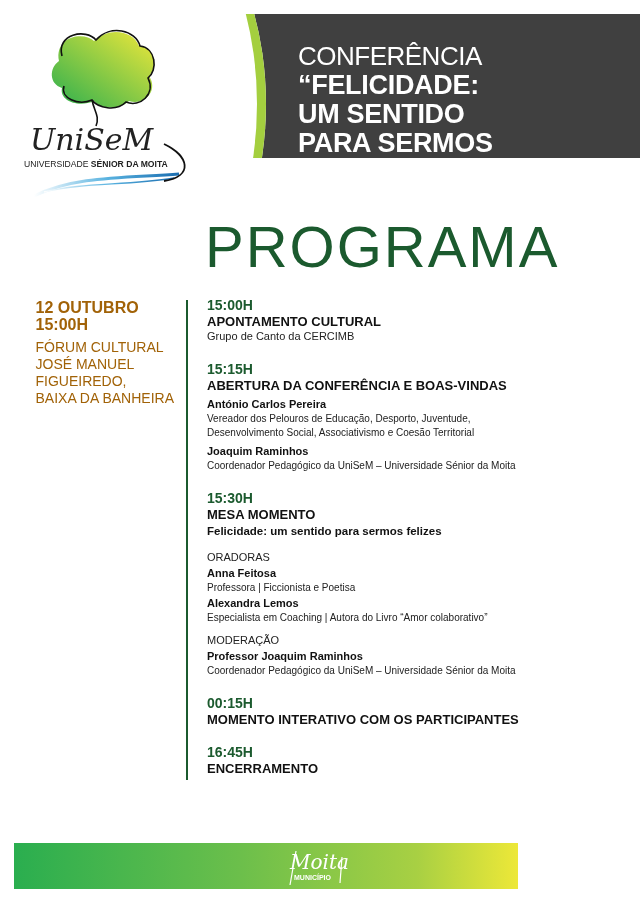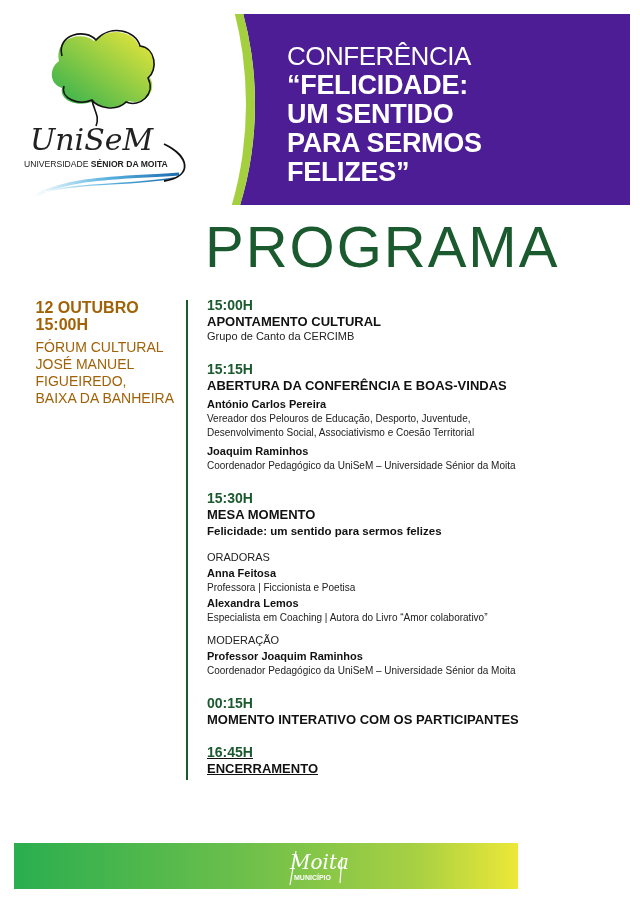--- a/index.html
+++ b/index.html
@@ -1,18 +1,18 @@
 <!DOCTYPE html>
 <html><head>
 <meta charset="utf-8">
 <style>
   html, body { margin:0; padding:0; background:#ffffff; }
   body { width:640px; height:905px; position:relative; overflow:hidden; font-family:"Liberation Sans", sans-serif; }
   .logo { position:absolute; left:14px; top:16px; width:190px; height:190px; }
-  .banner { position:absolute; left:205px; top:14px; width:425px; height:191px; background:#4c1d95; overflow:hidden; }
+  .banner { position:absolute; left:216px; top:14px; width:425px; height:144px; background:#404040; overflow:hidden; }
   .banner .arc-white { position:absolute; left:-330px; top:-170px; width:380px; height:520px; border-radius:50%; background:#ffffff; }
   .banner .arc-lime { position:absolute; left:-330px; top:-170px; width:380px; height:520px; border-radius:50%; border-right:9px solid #a4cf3f; box-sizing:border-box; }
   .banner-text { position:absolute; left:82px; top:28px; color:#ffffff; line-height:29px; }
   .banner-text .conf { font-size:26px; font-weight:normal; letter-spacing:-0.5px; display:block; }
   .banner-text .title { font-size:27px; font-weight:bold; display:block; letter-spacing:-0.3px; white-space:pre-line; }
   .programa { position:absolute; left:205px; top:213px; font-size:58px; color:#1b5a2e; font-weight:normal; letter-spacing:2px; }
   .left-info { position:absolute; right:466px; top:299px; text-align:left; color:#a16207; }
   .left-info .date { font-size:16px; font-weight:bold; line-height:17px; display:block; }
   .left-info .time { font-size:16px; font-weight:bold; line-height:17px; display:block; }
   .left-info .venue { font-size:14px; line-height:17px; display:block; margin-top:6px; white-space:pre-line; }
@@ -122,21 +122,21 @@
       <span class="n">Professor Joaquim Raminhos</span>
       <span class="r">Coordenador Pedagógico da UniSeM – Universidade Sénior da Moita</span>
     </div>
   </div>
 
   <div class="item" style="margin-top:16px;">
     <span class="t">00:15H</span>
     <span class="h">MOMENTO INTERATIVO COM OS PARTICIPANTES</span>
   </div>
 
-  <div class="item" style="margin-top:16px;text-decoration:underline;">
+  <div class="item" style="margin-top:16px;">
     <span class="t">16:45H</span>
     <span class="h">ENCERRAMENTO</span>
   </div>
 </div>
 
 <div class="footer">
   <svg class="moita" viewBox="0 0 80 42">
     <text x="6" y="24" font-family="DejaVu Serif, serif" font-style="italic" font-size="20" fill="#ffffff">Moita</text>
     <text x="10" y="35" font-family="Liberation Sans, sans-serif" font-weight="bold" font-size="7" fill="#ffffff">MUNICÍPIO</text>
     <path d="M6 40 L12 6" stroke="#fff" stroke-width="1.2" fill="none"></path>

